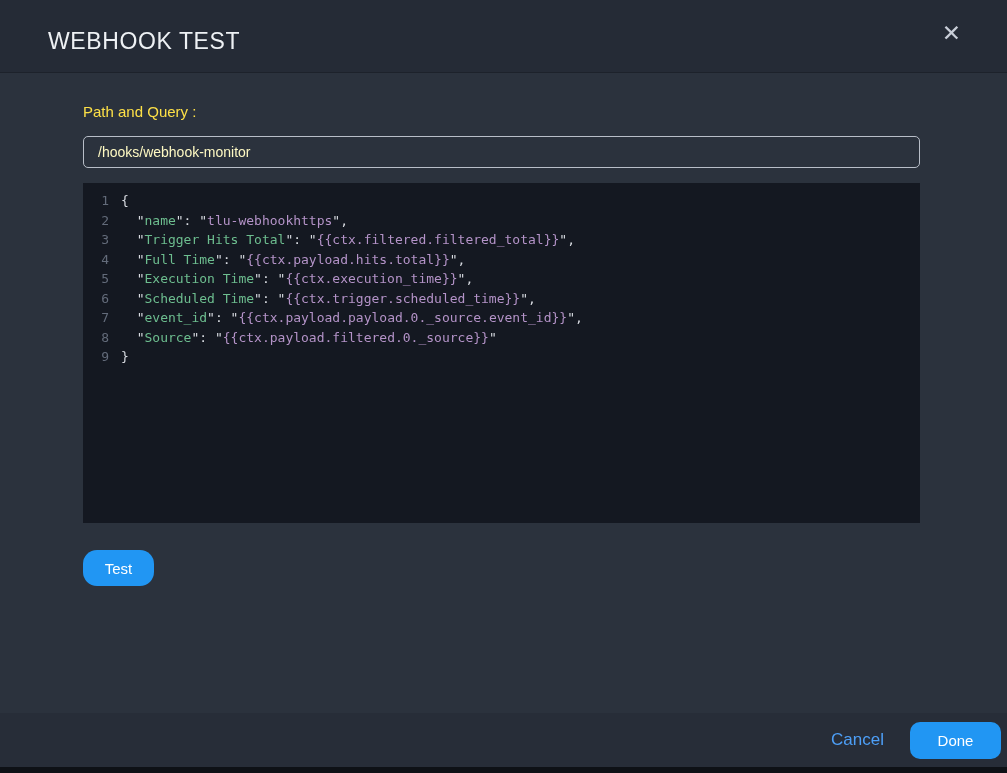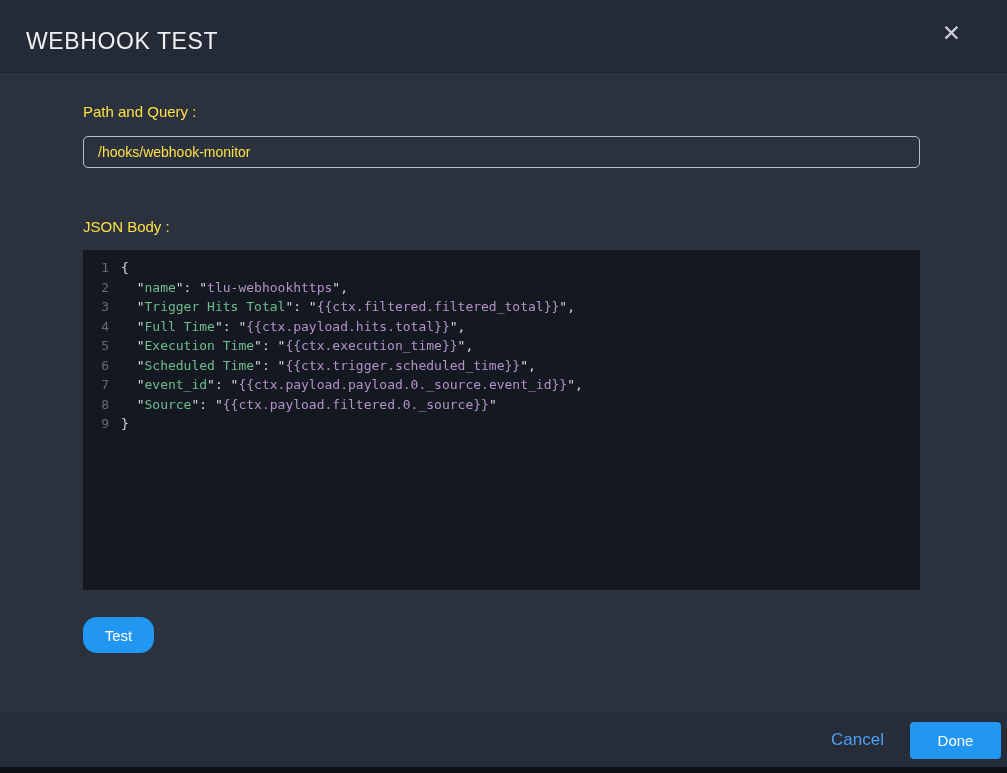--- a/index.html
+++ b/index.html
@@ -23,21 +23,21 @@
     position:absolute;top:0;left:0;
     width:1007px;height:767px;
     background:#2b323d;
     display:flex;flex-direction:column;
   }
   .modal-header{
     height:73px;
     background:#252b36;
     border-bottom:1px solid #1d222b;
     display:flex;align-items:center;
-    padding:10px 34px 0 26px;
+    padding:10px 34px 0 48px;
     position:relative;
     flex:0 0 auto;
   }
   .modal-title{
     color:#eef1f4;
     font-size:23px;
     font-weight:500;
     letter-spacing:0.6px;
   }
   .close-btn{
@@ -58,21 +58,21 @@
     display:block;
     color:#fde047;
     font-size:15px;
   }
   .path-input{
     margin-top:16px;
     width:837px;height:32px;
     background:transparent;
     border:1px solid #b8bec8;
     border-radius:5px;
-    color:#fde047;
+    color:#fef9c3;
     font-size:14px;
     font-family:"Liberation Sans", sans-serif;
     padding:0 14px;
     outline:none;
     display:block;
   }
   .json-label{
     margin-top:50px;
   }
   .editor{
@@ -123,42 +123,41 @@
   }
   .cancel-link{
     color:var(--link);
     font-size:17px;
     text-decoration:none;
     cursor:pointer;
   }
   .done-btn{
     width:91px;height:37px;
     background:var(--accent);
-    border:none;border-radius:4px;
+    border:none;border-radius:10px;
     color:#ffffff;
     font-size:15px;
     font-family:"Liberation Sans", sans-serif;
     cursor:pointer;
   }
 </style>
 </head>
 <body>
 
 <div class="modal">
 
   <div class="modal-header">
     <div class="modal-title">WEBHOOK TEST</div>
     <button class="close-btn">✕</button>
   </div>
 
   <div class="modal-body">
     <label class="field-label">Path and Query :</label>
     <input class="path-input" type="text" value="/hooks/webhook-monitor" style="">
 
-    <label class="field-label json-label">JSON Body :</label>
 
     <div class="editor">
       <div class="code-lines">
           <div class="code-line"><span class="ln">1</span><span class="lc"><span class="tok-p">{</span></span></div>
           <div class="code-line"><span class="ln">2</span><span class="lc"><span class="tok-p">  "</span><span class="tok-k">name</span><span class="tok-p">": "</span><span class="tok-s">tlu-webhookhttps</span><span class="tok-p">",</span></span></div>
           <div class="code-line"><span class="ln">3</span><span class="lc"><span class="tok-p">  "</span><span class="tok-k">Trigger Hits Total</span><span class="tok-p">": "</span><span class="tok-s">{{ctx.filtered.filtered_total}}</span><span class="tok-p">",</span></span></div>
           <div class="code-line"><span class="ln">4</span><span class="lc"><span class="tok-p">  "</span><span class="tok-k">Full Time</span><span class="tok-p">": "</span><span class="tok-s">{{ctx.payload.hits.total}}</span><span class="tok-p">",</span></span></div>
           <div class="code-line"><span class="ln">5</span><span class="lc"><span class="tok-p">  "</span><span class="tok-k">Execution Time</span><span class="tok-p">": "</span><span class="tok-s">{{ctx.execution_time}}</span><span class="tok-p">",</span></span></div>
           <div class="code-line"><span class="ln">6</span><span class="lc"><span class="tok-p">  "</span><span class="tok-k">Scheduled Time</span><span class="tok-p">": "</span><span class="tok-s">{{ctx.trigger.scheduled_time}}</span><span class="tok-p">",</span></span></div>
           <div class="code-line"><span class="ln">7</span><span class="lc"><span class="tok-p">  "</span><span class="tok-k">event_id</span><span class="tok-p">": "</span><span class="tok-s">{{ctx.payload.payload.0._source.event_id}}</span><span class="tok-p">",</span></span></div>

